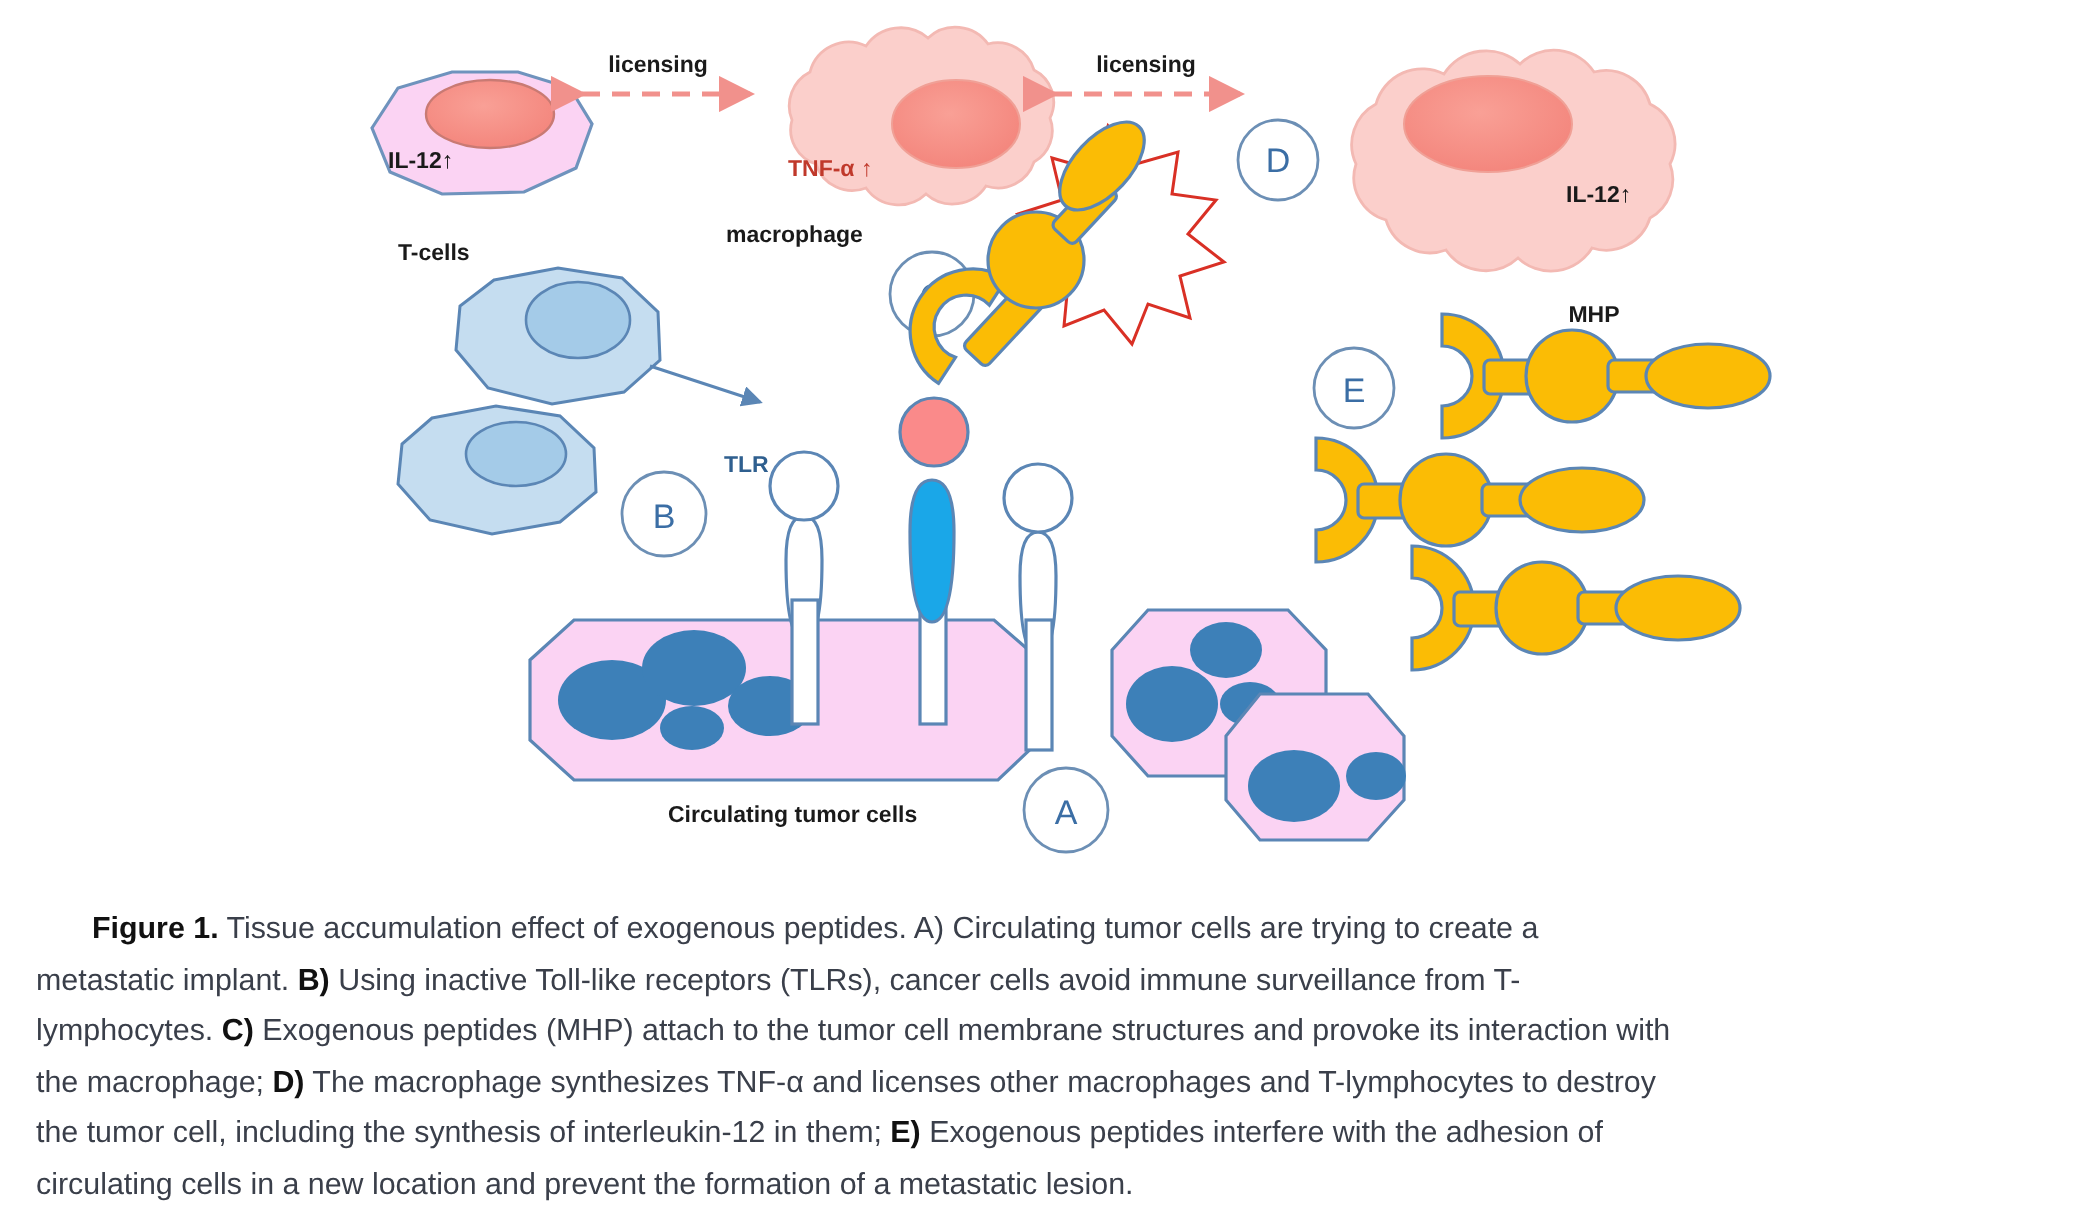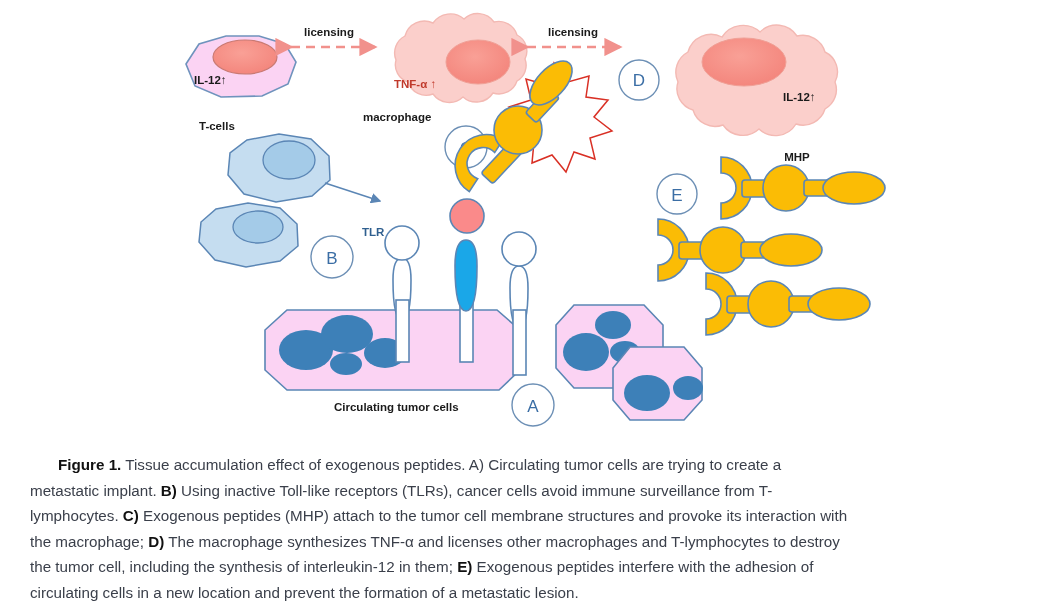--- a/index.html
+++ b/index.html
@@ -58,21 +58,20 @@
     stroke-width: 1.4;
   }
   #caption {
     position: absolute;
     left: 0;
     top: 452px;
     width: 857px;
     height: 161px;
     padding: 0 18px 0 18px;
     box-sizing: border-box;
-    margin-left: 12px;
   }
   #caption p {
     margin: 0;
     color: #3a3f4a;
     font-family: "Liberation Sans", sans-serif;
     font-size: 15.2px;
     line-height: 25.6px;
     text-align: left;
   }
   #caption .fig-num {

